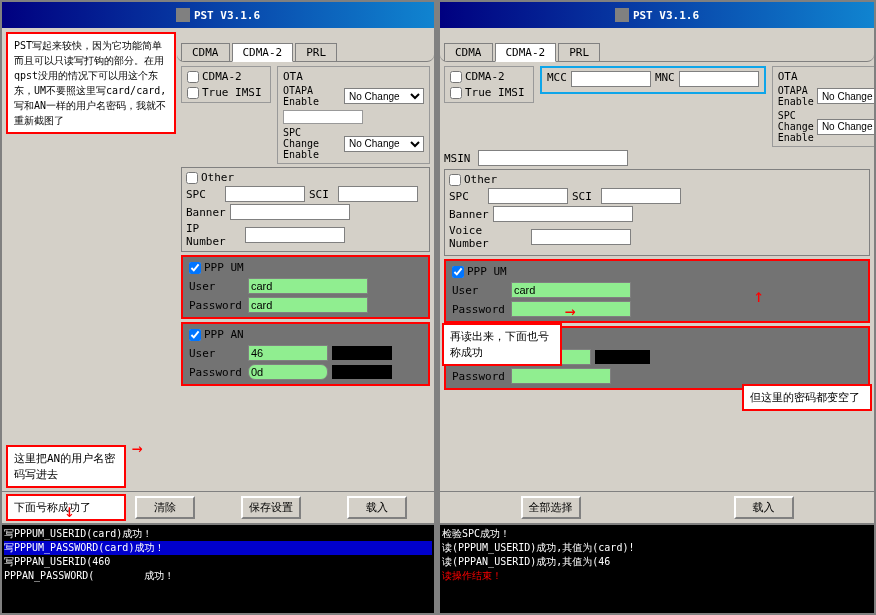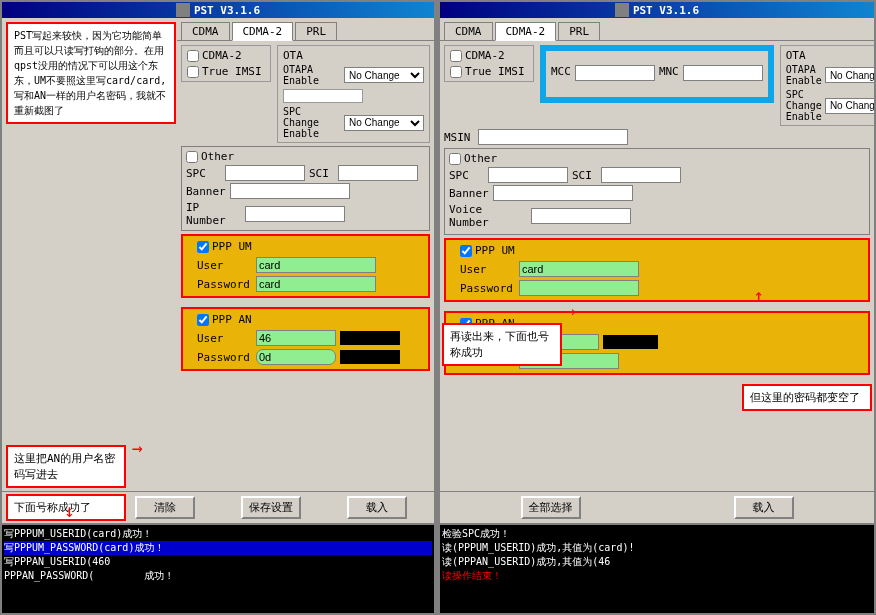--- a/index.html
+++ b/index.html
@@ -26,21 +26,21 @@
 
     .title-bar {
       background: linear-gradient(to right, #000080, #1084d0);
       color: white;
       font-size: 11px;
       font-weight: bold;
       padding: 3px 6px;
       display: flex;
       align-items: center;
       justify-content: center;
-      height: 16px;
+      height: 26px;
       flex-shrink: 0;
     }
 
     .title-bar-icon {
       width: 14px;
       height: 14px;
       margin-right: 4px;
       background: #808080;
       display: inline-block;
     }
@@ -50,23 +50,24 @@
       display: flex;
       flex-direction: column;
       overflow: hidden;
       position: relative;
     }
 
     
     .tab-bar {
       background: #d4d0c8;
       display: flex;
-      padding: 4px 4px 0;
+      padding: 15px 4px 0;
       border-bottom: 1px solid #808080;
       flex-shrink: 0;
+      border-radius: 7px;
     }
 
     .tab {
       padding: 2px 10px;
       background: #d4d0c8;
       border: 1px solid #808080;
       border-bottom: none;
       margin-right: 2px;
       cursor: pointer;
       font-size: 11px;
@@ -94,23 +95,23 @@
     .form-select {
       height: 18px;
       border: 1px solid #808080;
       background: white;
       font-size: 11px;
       min-width: 80px;
     }
 
     .section-box {
       border: 2px solid red;
-      padding: 4px 14px;
-      margin-bottom: 6px;
-      background: #eab308;
+      padding: 4px 6px;
+      margin-bottom: 0;
+      background: #737373;
     }
 
     .section-title {
       display: flex;
       align-items: center;
       margin-bottom: 4px;
       font-size: 11px;
     }
 
     
@@ -353,21 +354,21 @@
         <div style="border:1px solid #999; padding:3px 5px; min-width:90px;">
           <div style="display:flex; align-items:center; gap:3px; margin-bottom:3px;">
             <input type="checkbox" class="small-checkbox" style="">
             <span>CDMA-2</span>
           </div>
           <div style="display:flex; align-items:center; gap:3px;">
             <input type="checkbox" class="small-checkbox" style="">
             <span>True IMSI</span>
           </div>
         </div>
-        <div style="border:6px solid #0ea5e9; padding:14px 5px; flex:1;">
+        <div style="border:2px solid #0ea5e9; padding:3px 5px; flex:1;">
           <div style="display:flex; gap:4px; margin-bottom:2px;">
             <span>MCC</span>
             <input class="form-input" style="width: 40px;">
             <span>MNC</span>
             <input class="form-input" style="width: 40px;">
           </div>
         </div>
         <div style="border:1px solid #999; padding:3px 5px; min-width:130px;">
           <div style="font-size:11px; margin-bottom:2px;">OTA</div>
           <div style="display:flex; align-items:center; gap:3px; margin-bottom:3px;">

